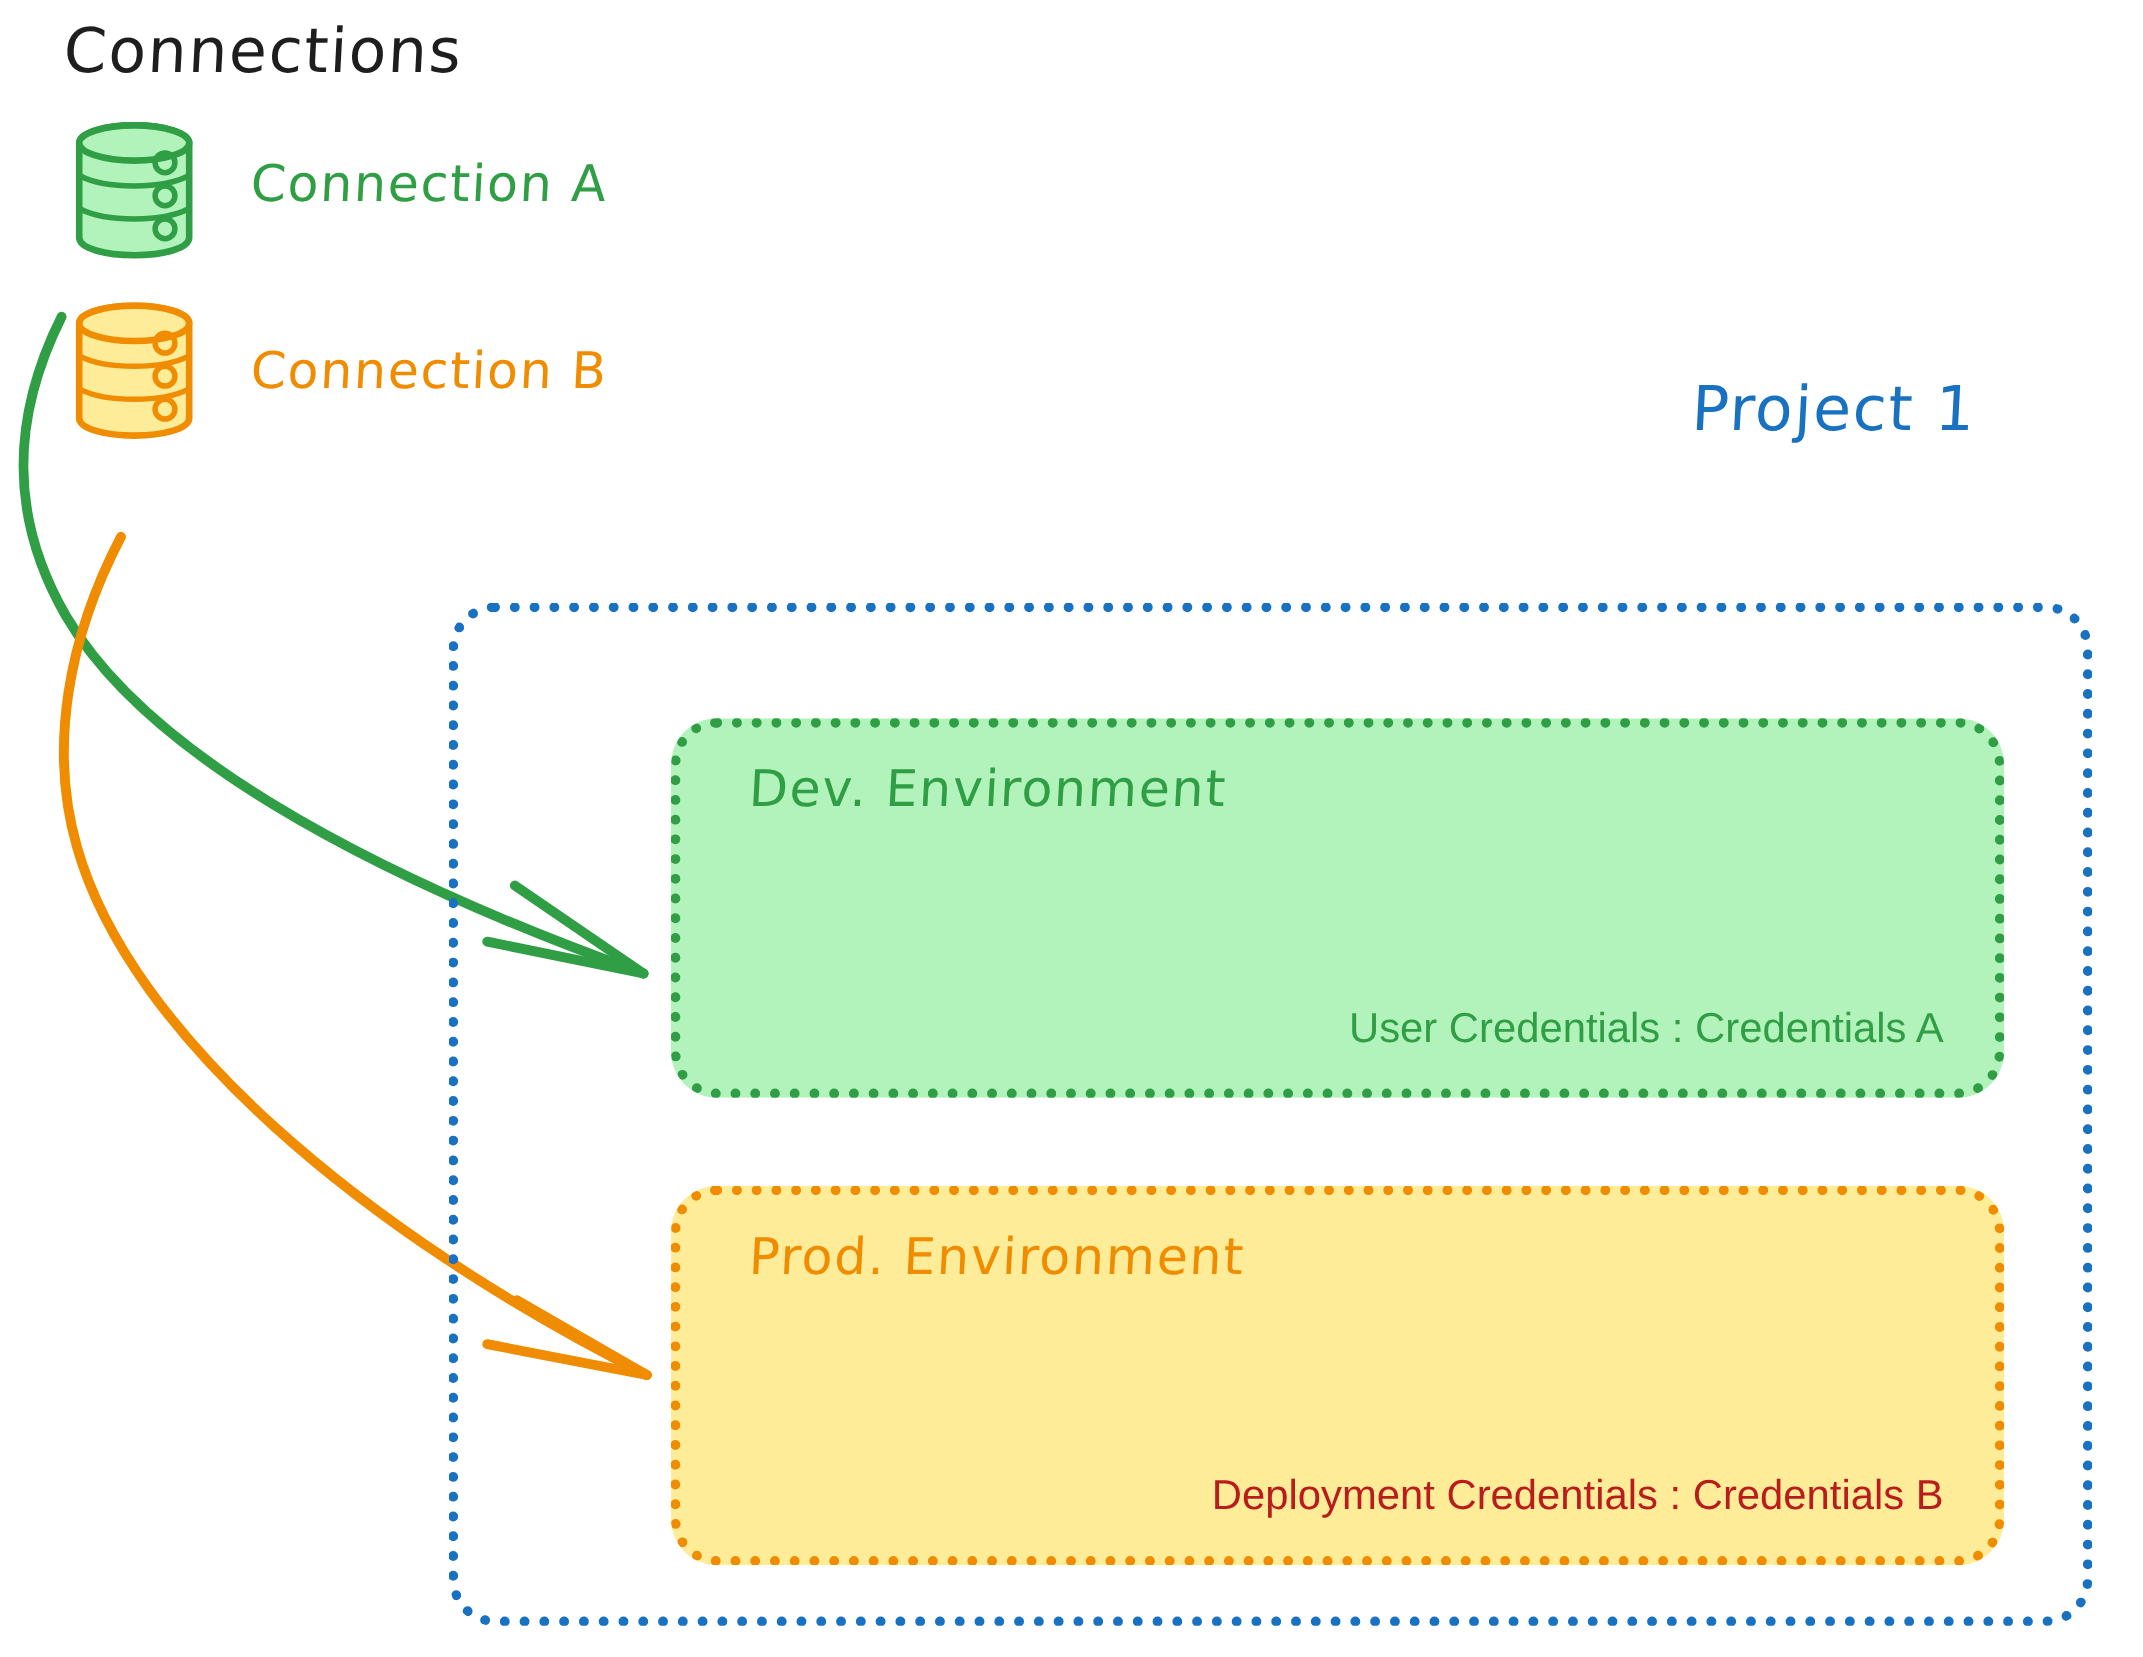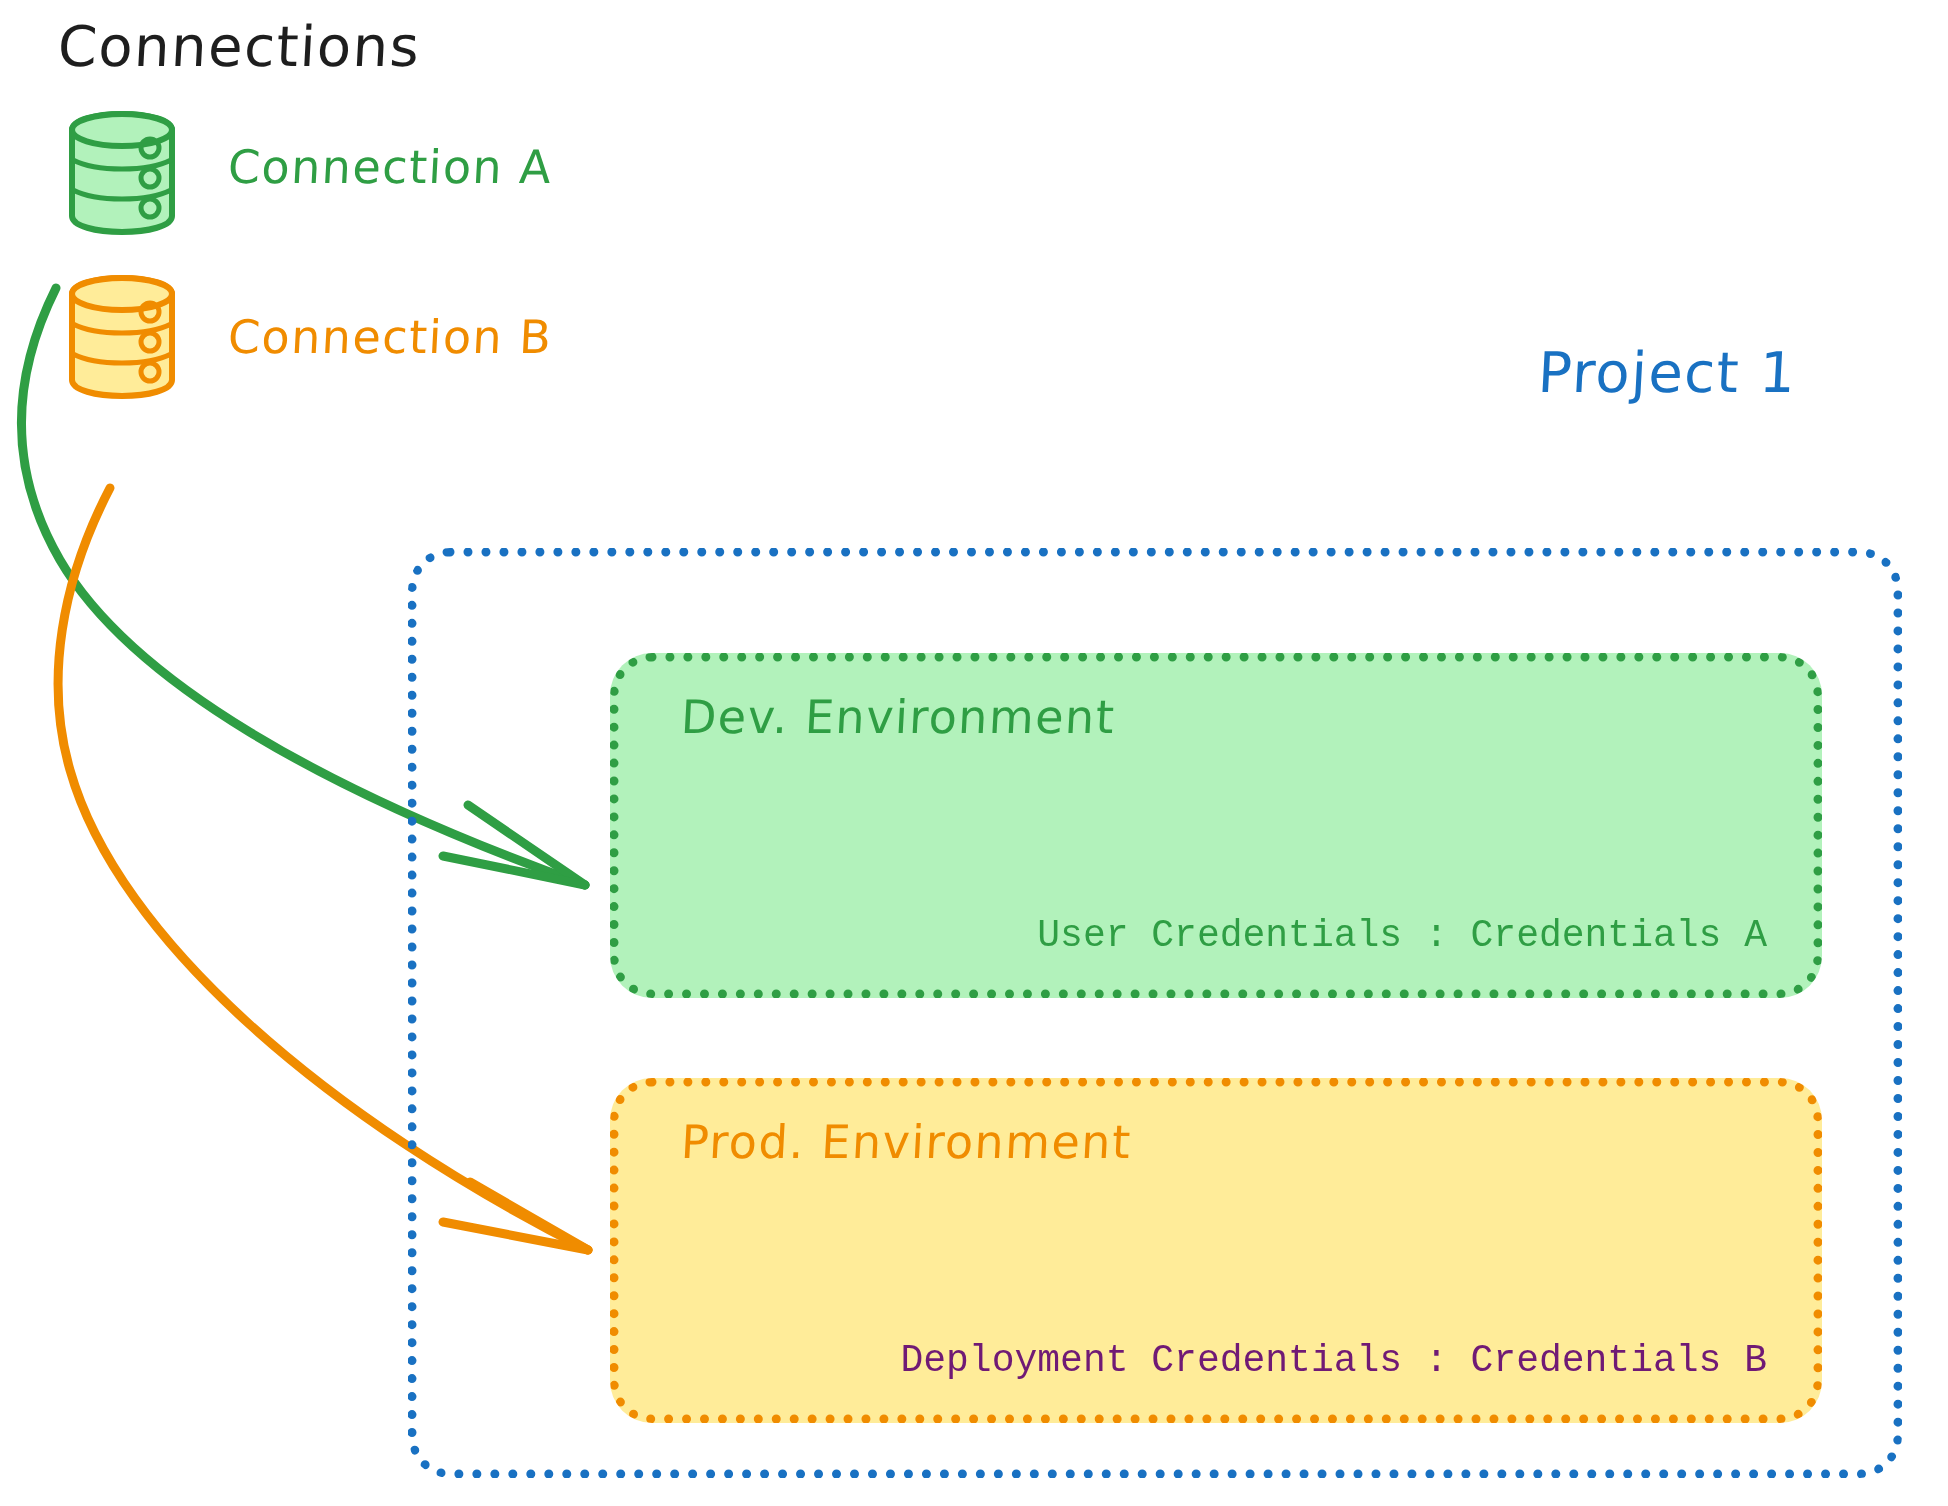--- a/index.html
+++ b/index.html
@@ -29,21 +29,21 @@
 
   
   .hand {
     font-family: "DejaVu Sans", sans-serif;
     font-weight: 400;
     letter-spacing: 1.5px;
     white-space: nowrap;
     transform: skewX(-3deg);
   }
   .mono {
-    font-family: Liberation Mono, monospace;
+    font-family: Liberation Sans, sans-serif;
     white-space: nowrap;
     letter-spacing: 0px;
   }
 
   #title-connections {
     left: 58px;
     top: 14px;
     font-size: 56px;
     color: #1e1e1e;
   }
@@ -108,21 +108,21 @@
   #dev-env-box .env-title { color: #2f9e44; }
   #prod-env-box .env-title { color: #f08c00; }
 
   .env-cred {
     position: absolute;
     right: 46px;
     bottom: 32px;
     font-size: 38px;
   }
   #dev-env-box .env-cred { color: #2f9e44; }
-  #prod-env-box .env-cred { color: #701a75; text-align: center; }
+  #prod-env-box .env-cred { color: #b91c1c; text-align: center; }
 
   
   #db-icon-a { left: 62px; top: 108px; width: 120px; height: 130px; }
   #db-icon-b { left: 62px; top: 272px; width: 120px; height: 130px; }
 </style>
 </head>
 <body>
 
 <div id="canvas">
 

